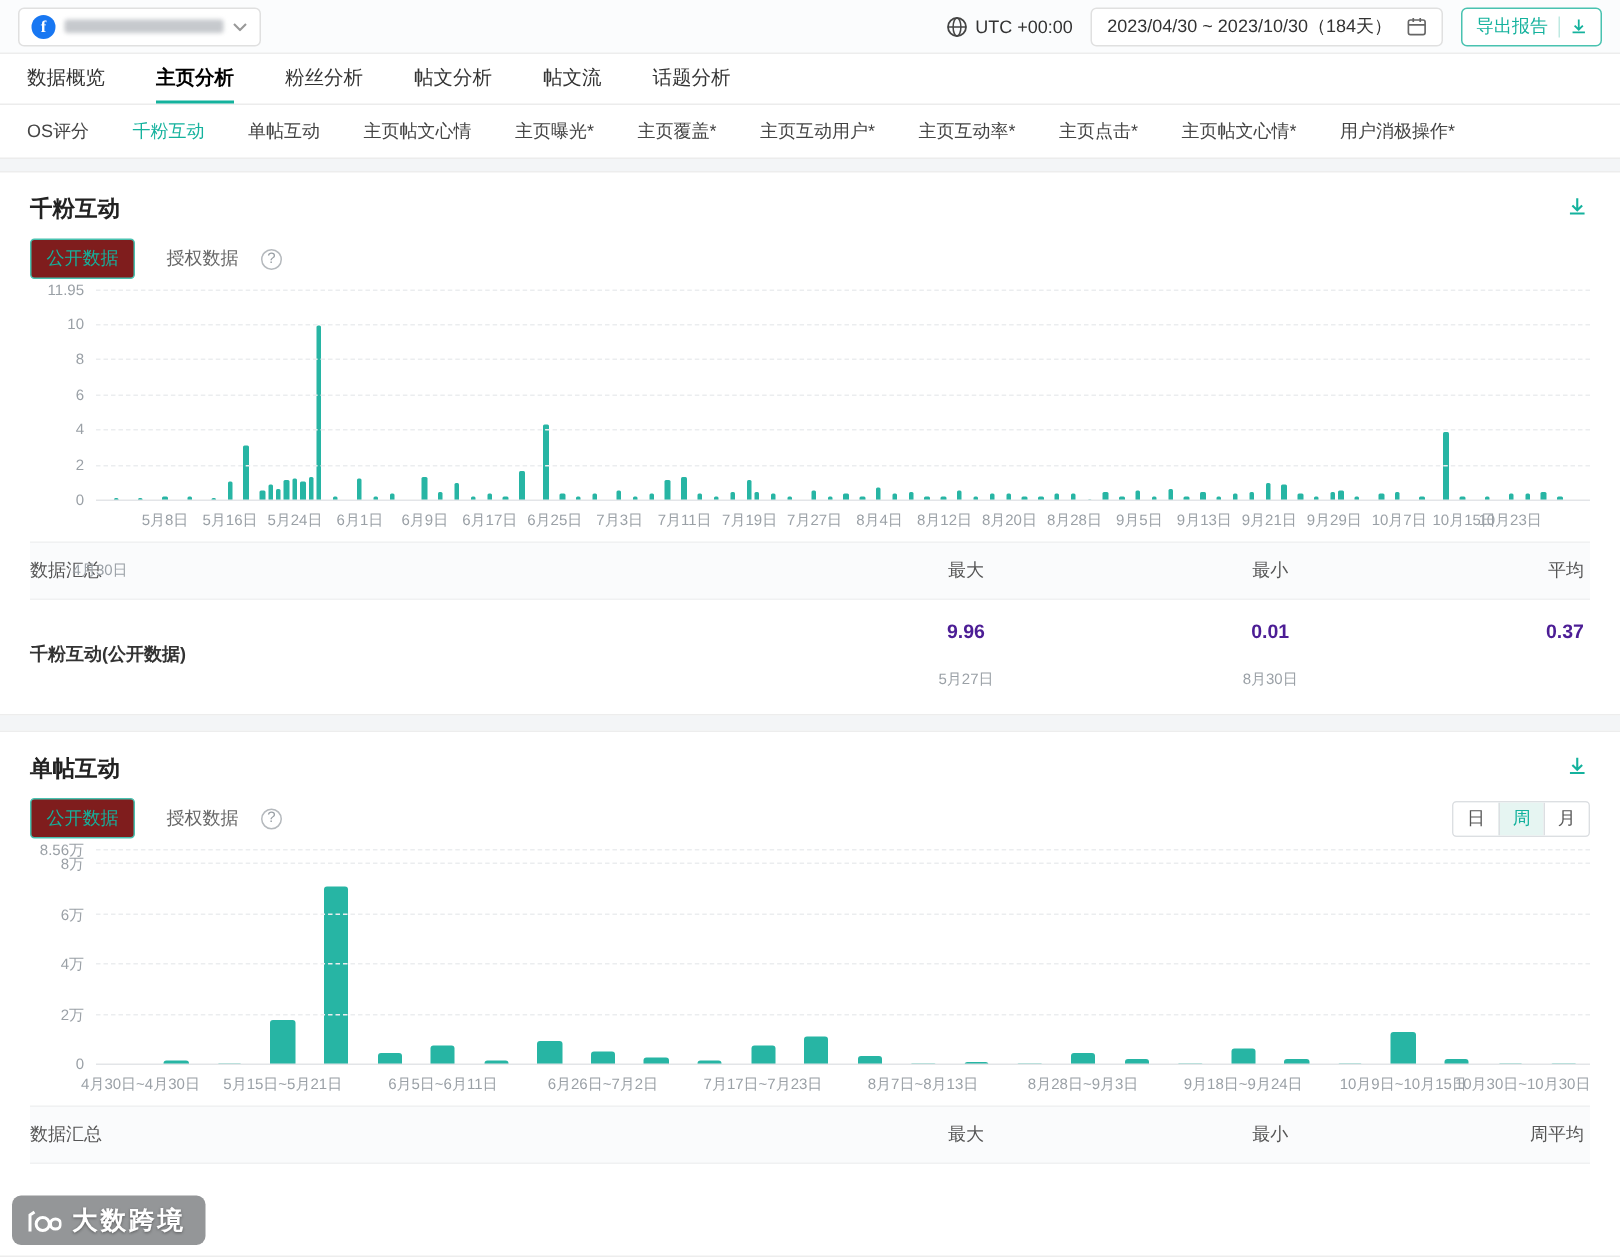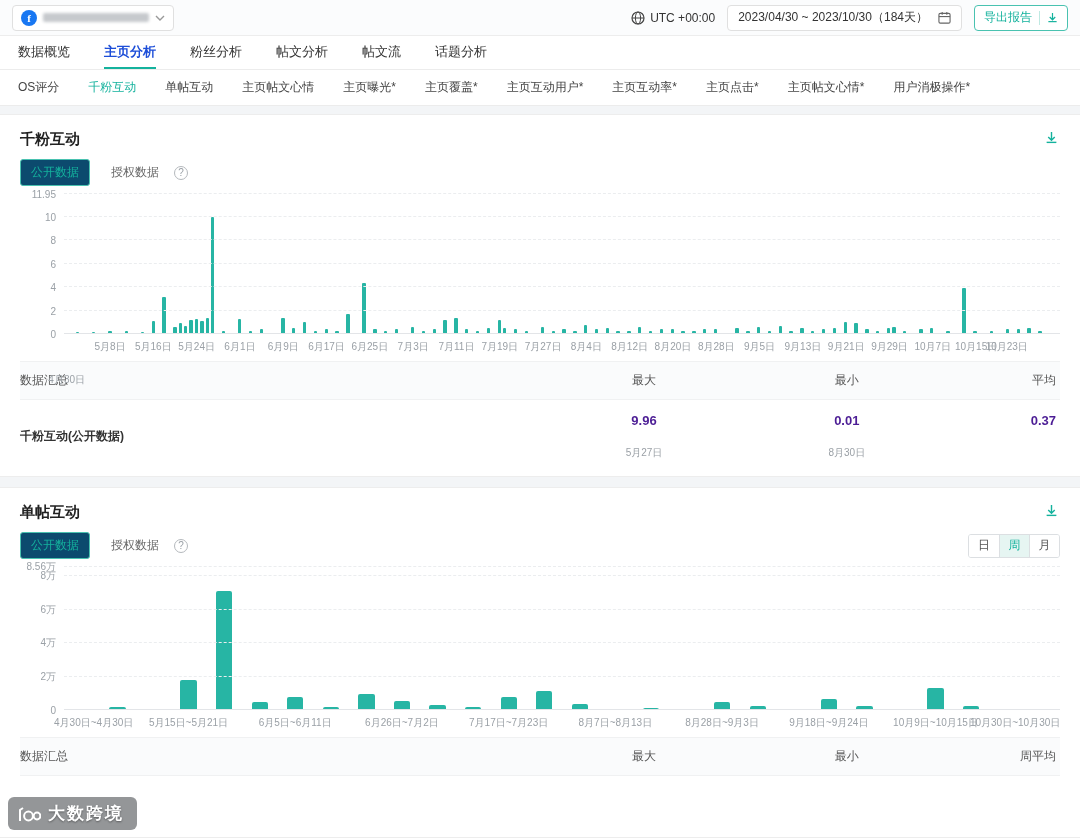--- a/index.html
+++ b/index.html
@@ -14,36 +14,36 @@
   .redacted{flex:1;height:9px;background:#c6c9cd;border-radius:2px;filter:blur(1.5px)}
   .topbar-right{display:flex;align-items:center;gap:12px}
   .utc{display:flex;align-items:center;gap:5px;color:#333}
   .daterange{display:flex;align-items:center;gap:10px;border:1px solid #e0e0e0;background:#fff;border-radius:4px;height:26px;padding:0 10px;cursor:pointer}
   .export{display:flex;align-items:center;gap:7px;border:1px solid #49c2b0;color:#14b29d;background:#fff;border-radius:4px;height:26px;padding:0 9px;font-size:12px;cursor:pointer;font-family:inherit}
   .export .vdiv{width:1px;height:14px;background:#bfe9e2}
 
   
   .tabs{background:#fff;display:flex;gap:34px;padding:0 18px;height:34px;align-items:stretch;border-bottom:1px solid #ececec}
   .tab{display:flex;align-items:center;font-size:13px;cursor:pointer;border-bottom:2px solid transparent;color:#333}
-  .tab.active{color:#1d4ed8;font-weight:bold;border-bottom-color:#14b29d}
+  .tab.active{color:#000000;font-weight:bold;border-bottom-color:#14b29d}
   .subtabs{background:#fff;display:flex;gap:29px;padding:0 18px;height:36px;align-items:center;border-bottom:1px solid #ececec}
   .subtab{font-size:12px;color:#444;cursor:pointer;white-space:nowrap}
   .subtab.active{color:#14b29d}
 
   
   main{display:flex;flex-direction:column;gap:10px;margin-top:8px;height:724px}
   .card{background:#fff;padding:14px 20px 0;border-top:1px solid #ededed;border-bottom:1px solid #ededed}
   .card:last-child{flex:1}
   .sec-head{display:flex;justify-content:space-between;align-items:center}
   .sec-head h2{font-size:15px;color:#222;font-weight:bold}
   .dl-btn{background:none;border:none;cursor:pointer;color:#14b29d;padding:2px}
   .desc{color:#9aa0a6;font-size:11.5px;line-height:1.75;margin-top:6px;max-width:1040px}
   .btnrow{display:flex;align-items:center;gap:10px;margin:10px 0 4px}
   .pill{font-size:12px;border-radius:3px;padding:4px 10px;cursor:pointer;font-family:inherit}
-  .pill.active{border:1px solid #49c2b0;color:#14b29d;background:#0c4a6e}
+  .pill.active{border:1px solid #49c2b0;color:#14b29d;background:#7f1d1d}
   .pill.plain{border:1px solid transparent;background:none;color:#666}
   .qmark{width:14px;height:14px;border-radius:50%;border:1px solid #b5b9bd;color:#9aa0a6;font-size:10px;display:inline-flex;align-items:center;justify-content:center;margin-left:-6px;cursor:pointer}
   .period{margin-left:auto;display:flex;border:1px solid #dcdfe2;border-radius:3px;overflow:hidden}
   .period button{border:none;background:#fff;width:30px;height:22px;font-size:12px;color:#555;cursor:pointer;border-left:1px solid #dcdfe2;font-family:inherit}
   .period button:first-child{border-left:none}
   .period button.active{background:#e6f5f2;color:#14b29d}
 
   
   .chart{margin-top:8px}
   .plot{display:flex;position:relative}

